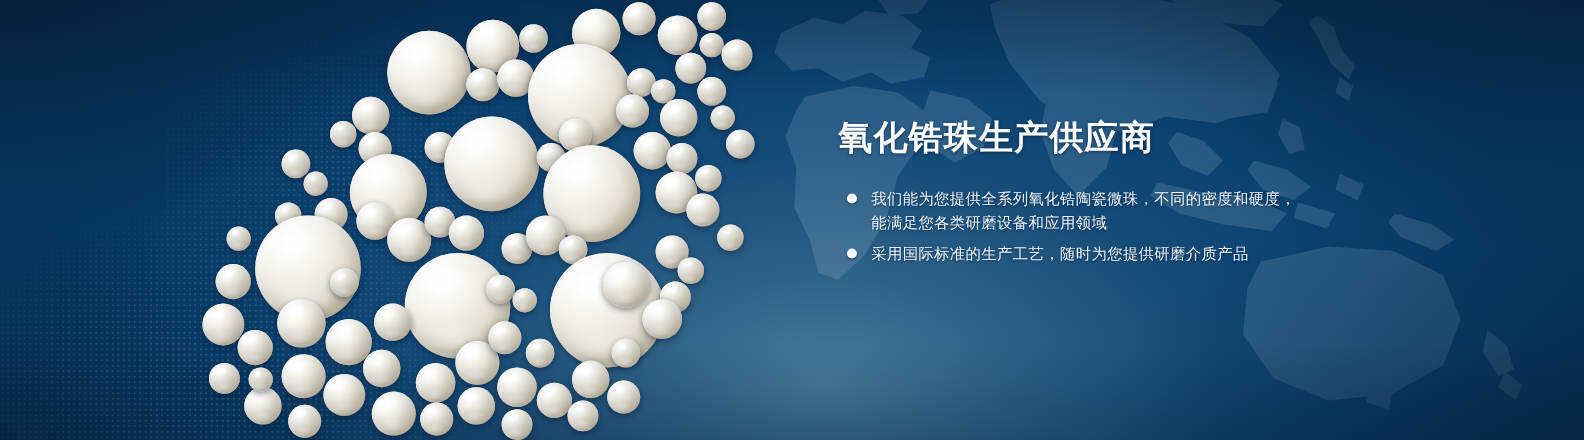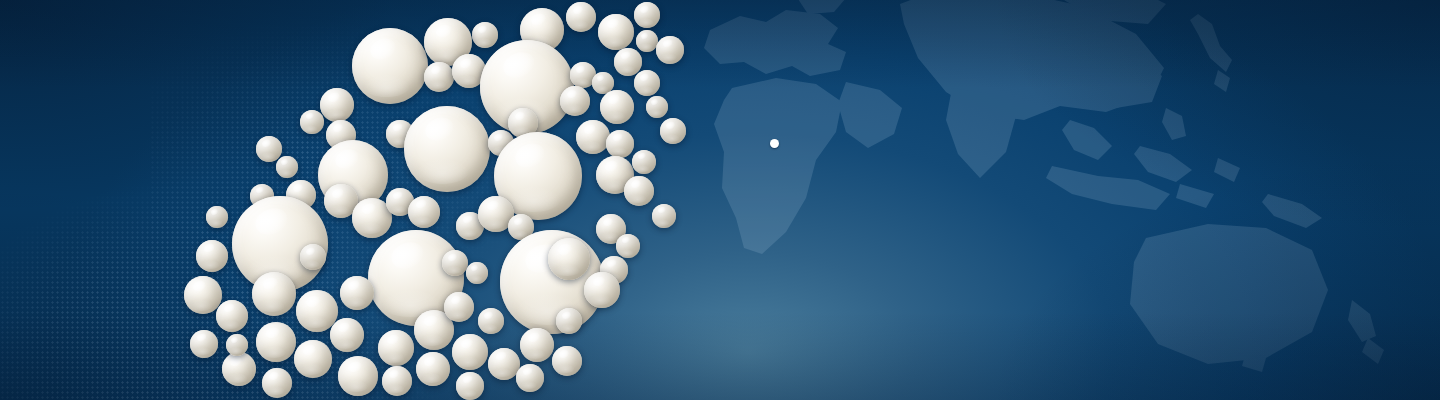--- a/index.html
+++ b/index.html
@@ -287,25 +287,32 @@
     <span class="bead" style="left:262px;top:368px;width:30px;height:30px;"></span>
     <span class="bead" style="left:300px;top:244px;width:26px;height:26px;"></span>
 
     <span class="bead" style="left:656px;top:36px;width:28px;height:28px;"></span>
     <span class="bead" style="left:660px;top:118px;width:26px;height:26px;"></span>
     <span class="bead" style="left:652px;top:204px;width:24px;height:24px;"></span>
   </div>
 
   <div class="content">
 
+    <h1 class="headline">氧化锆珠生产供应商</h1>
 
     <ul class="bullets">
 
       <li class="bullet">
         <span class="dot"></span>
+        <span class="bullet-line">我们能为您提供全系列氧化锆陶瓷微珠，不同的密度和硬度，</span>
+        <span class="bullet-line">能满足您各类研磨设备和应用领域</span>
       </li>
 
 
+      <li class="bullet">
+        <span class="dot"></span>
+        <span class="bullet-line">采用国际标准的生产工艺，随时为您提供研磨介质产品</span>
+      </li>
 
     </ul>
   </div>
 
 </div>
 
 </body></html>

